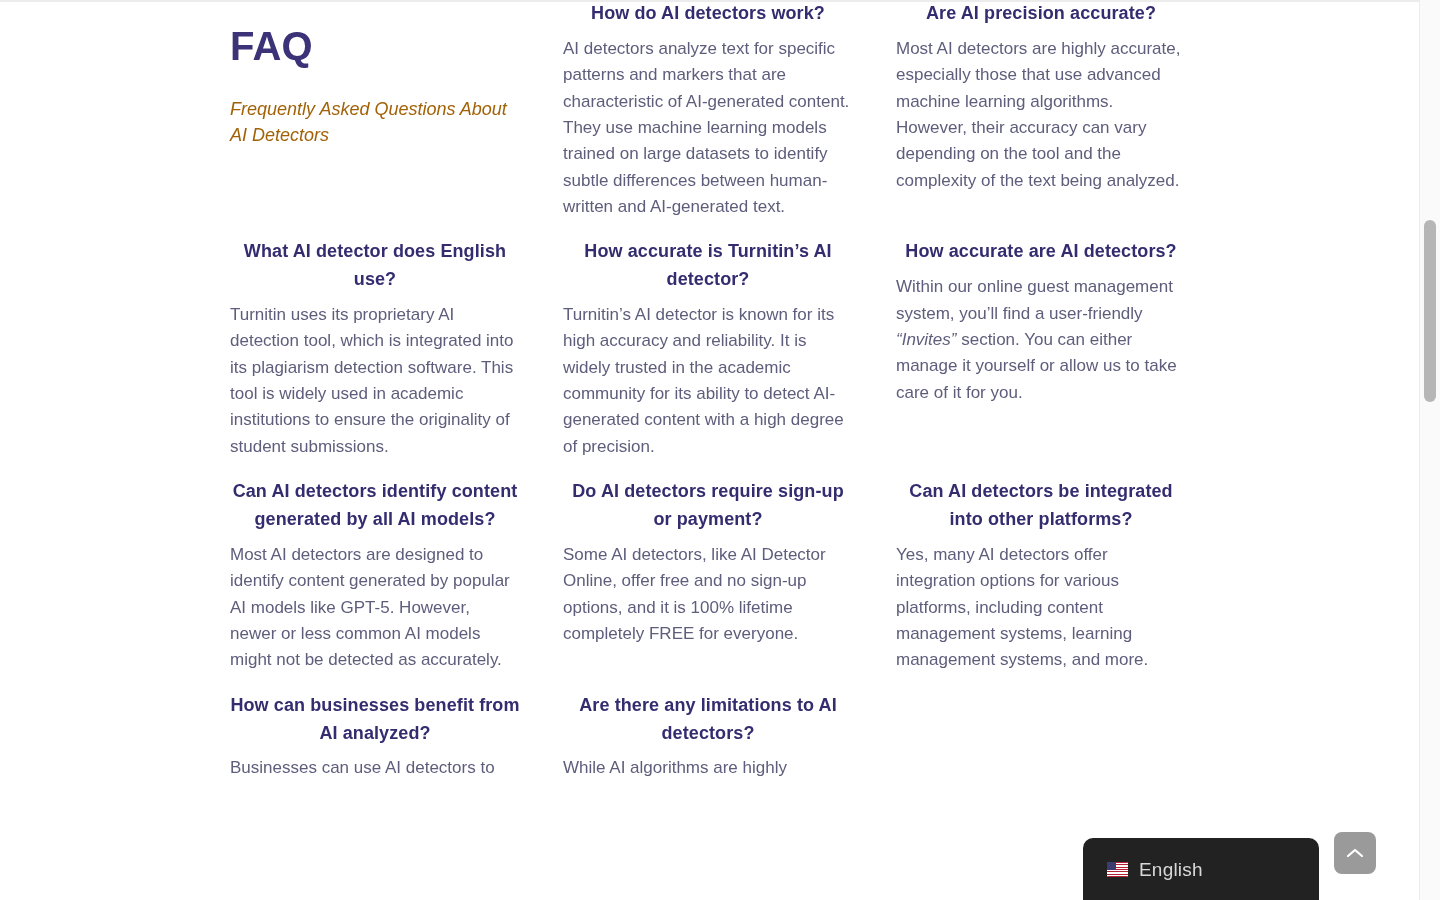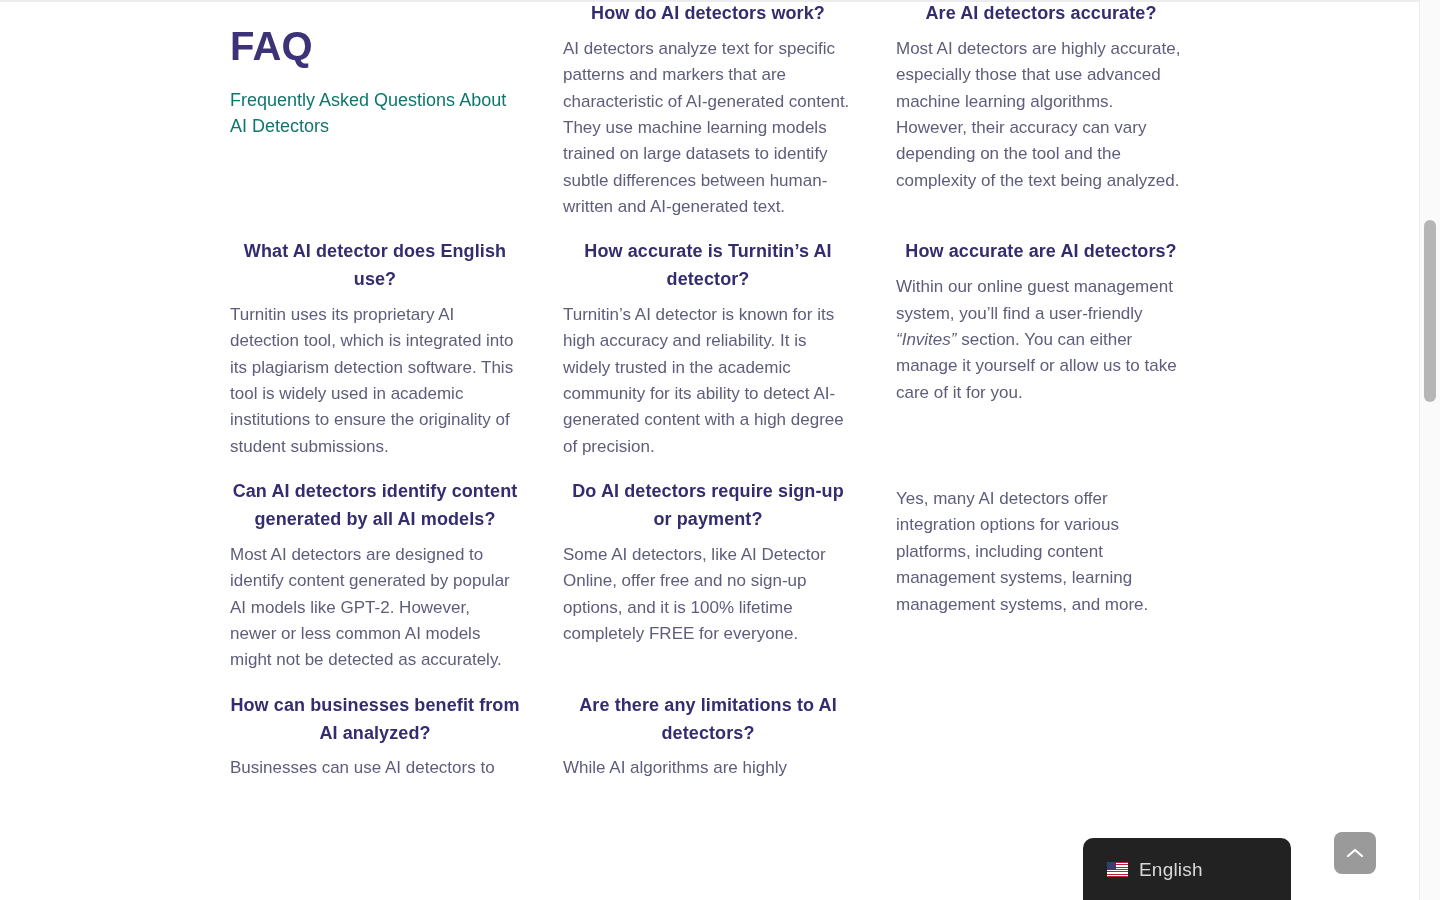--- a/index.html
+++ b/index.html
@@ -53,25 +53,26 @@
   
   .faq-title{
     font-size:40px;
     font-weight:700;
     color:#3b3277;
     letter-spacing:0.2px;
     line-height:1.1;
     padding-top:24px;
   }
   .faq-sub{
-    margin-top:19px;
+    margin-top:28px;
     font-size:18px;
     line-height:1.45;
-    color:#0f766e;
+    color:#a16207;
     font-weight:400;
+    font-style:italic;
   }
 
   
   .q{
     font-size:18px;
     font-weight:700;
     color:#332d70;
     line-height:1.55;
     letter-spacing:0.1px;
     text-align:center;
@@ -99,21 +100,21 @@
     justify-content:center;
     cursor:pointer;
   }
   .to-top svg{ display:block; }
 
   
   .lang-switch{
     position:absolute;
     left:1083px;
     bottom:0;
-    width:208px;
+    width:236px;
     height:62px;
     background:#222222;
     border-top-left-radius:10px;
     border-top-right-radius:10px;
     display:flex;
     align-items:center;
     padding-left:24px;
     cursor:pointer;
   }
   .flag{
@@ -181,50 +182,51 @@
       <div class="faq-title">FAQ</div>
       <div class="faq-sub">Frequently Asked Questions About AI Detectors</div>
     </div>
 
     <div class="cell">
       <div class="q">How do AI detectors work?</div>
       <div class="a">AI detectors analyze text for specific patterns and markers that are characteristic of AI-generated content. They use machine learning models trained on large datasets to identify subtle differences between human-written and AI-generated text.</div>
     </div>
 
     <div class="cell">
-      <div class="q">Are AI detectors accurate?</div>
+      <div class="q">Are AI precision accurate?</div>
       <div class="a">Most AI detectors are highly accurate, especially those that use advanced machine learning algorithms. However, their accuracy can vary depending on the tool and the complexity of the text being analyzed.</div>
     </div>
 
     <div class="cell">
       <div class="q">What AI detector does English use?</div>
       <div class="a">Turnitin uses its proprietary AI detection tool, which is integrated into its plagiarism detection software. This tool is widely used in academic institutions to ensure the originality of student submissions.</div>
     </div>
 
     <div class="cell">
       <div class="q">How accurate is Turnitin’s AI detector?</div>
       <div class="a">Turnitin’s AI detector is known for its high accuracy and reliability. It is widely trusted in the academic community for its ability to detect AI-generated content with a high degree of precision.</div>
     </div>
 
     <div class="cell">
       <div class="q">How accurate are AI detectors?</div>
       <div class="a"><span>Within our online guest management system, you’ll find a user-friendly </span><em>“Invites”</em><span> section. You can either manage it yourself or allow us to take care of it for you.</span></div>
     </div>
 
     <div class="cell">
       <div class="q">Can AI detectors identify content generated by all AI models?</div>
-      <div class="a">Most AI detectors are designed to identify content generated by popular AI models like GPT-2. However, newer or less common AI models might not be detected as accurately.</div>
+      <div class="a">Most AI detectors are designed to identify content generated by popular AI models like GPT-5. However, newer or less common AI models might not be detected as accurately.</div>
     </div>
 
     <div class="cell">
       <div class="q">Do AI detectors require sign-up or payment?</div>
       <div class="a">Some AI detectors, like AI Detector Online, offer free and no sign-up options, and it is 100% lifetime completely FREE for everyone.</div>
     </div>
 
     <div class="cell">
+      <div class="q">Can AI detectors be integrated into other platforms?</div>
       <div class="a">Yes, many AI detectors offer integration options for various platforms, including content management systems, learning management systems, and more.</div>
     </div>
 
     <div class="cell">
       <div class="q">How can businesses benefit from AI analyzed?</div>
       <div class="a">Businesses can use AI detectors to</div>
     </div>
 
     <div class="cell">
       <div class="q">Are there any limitations to AI detectors?</div>

